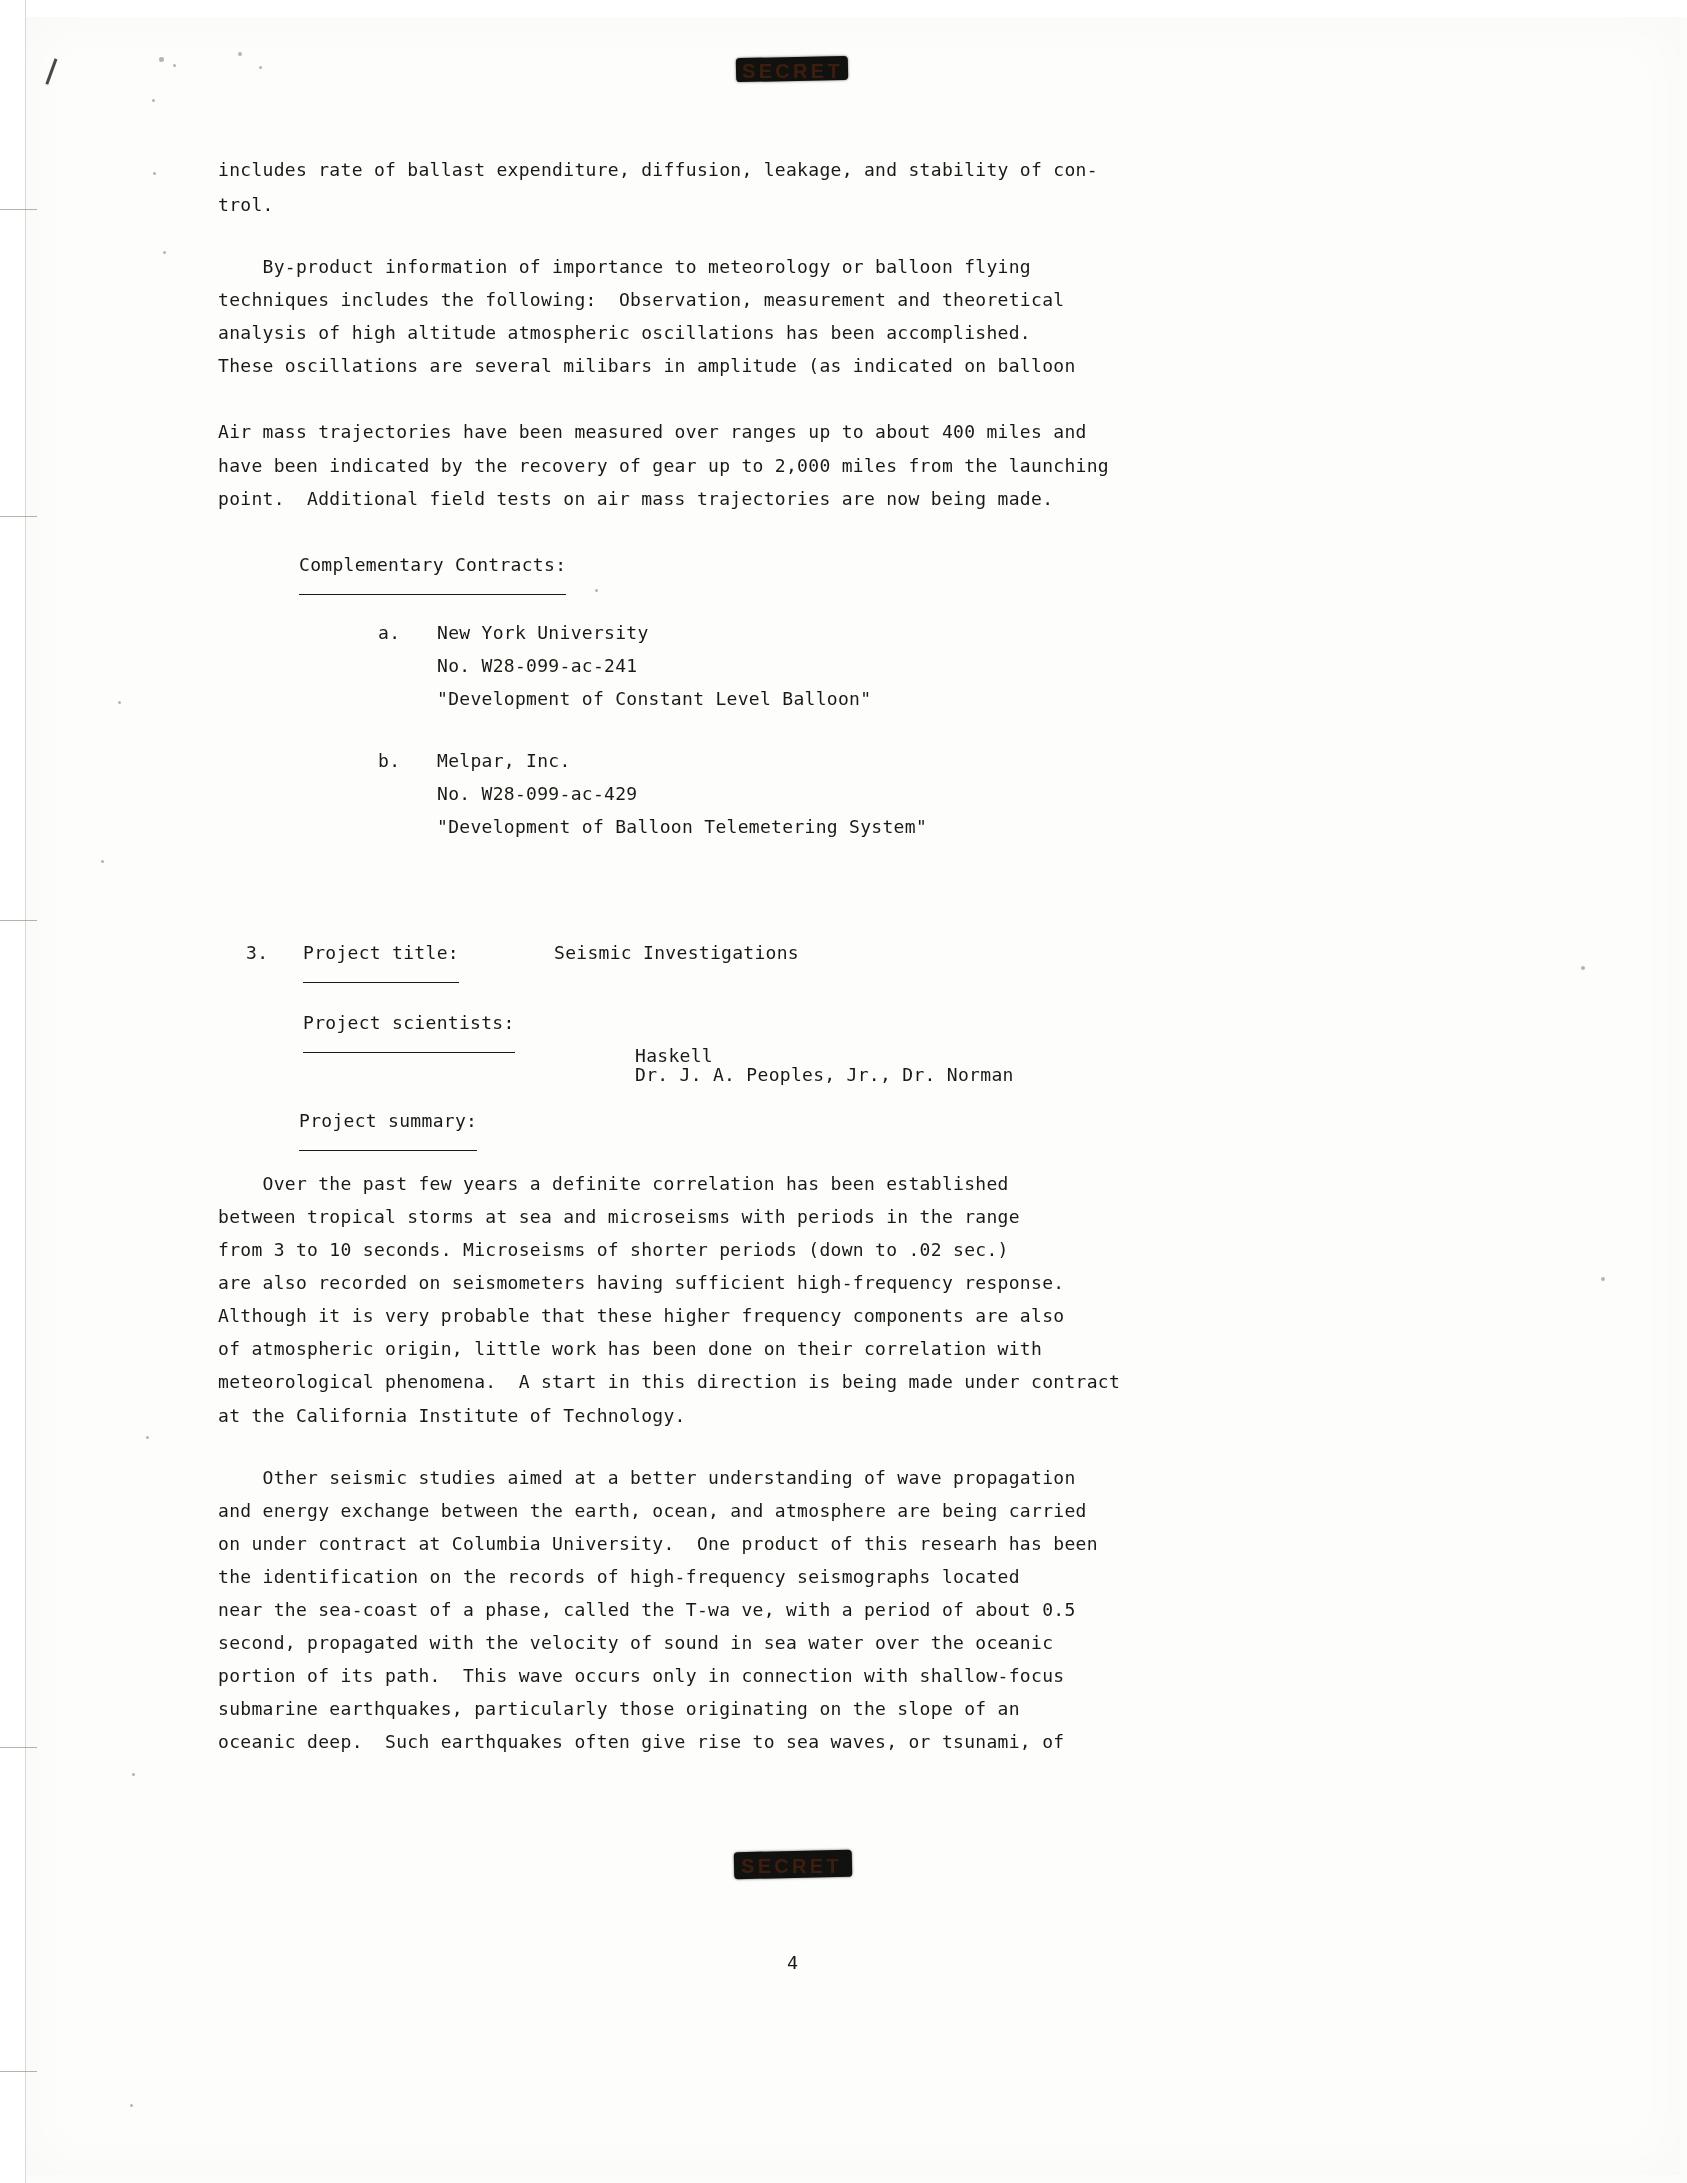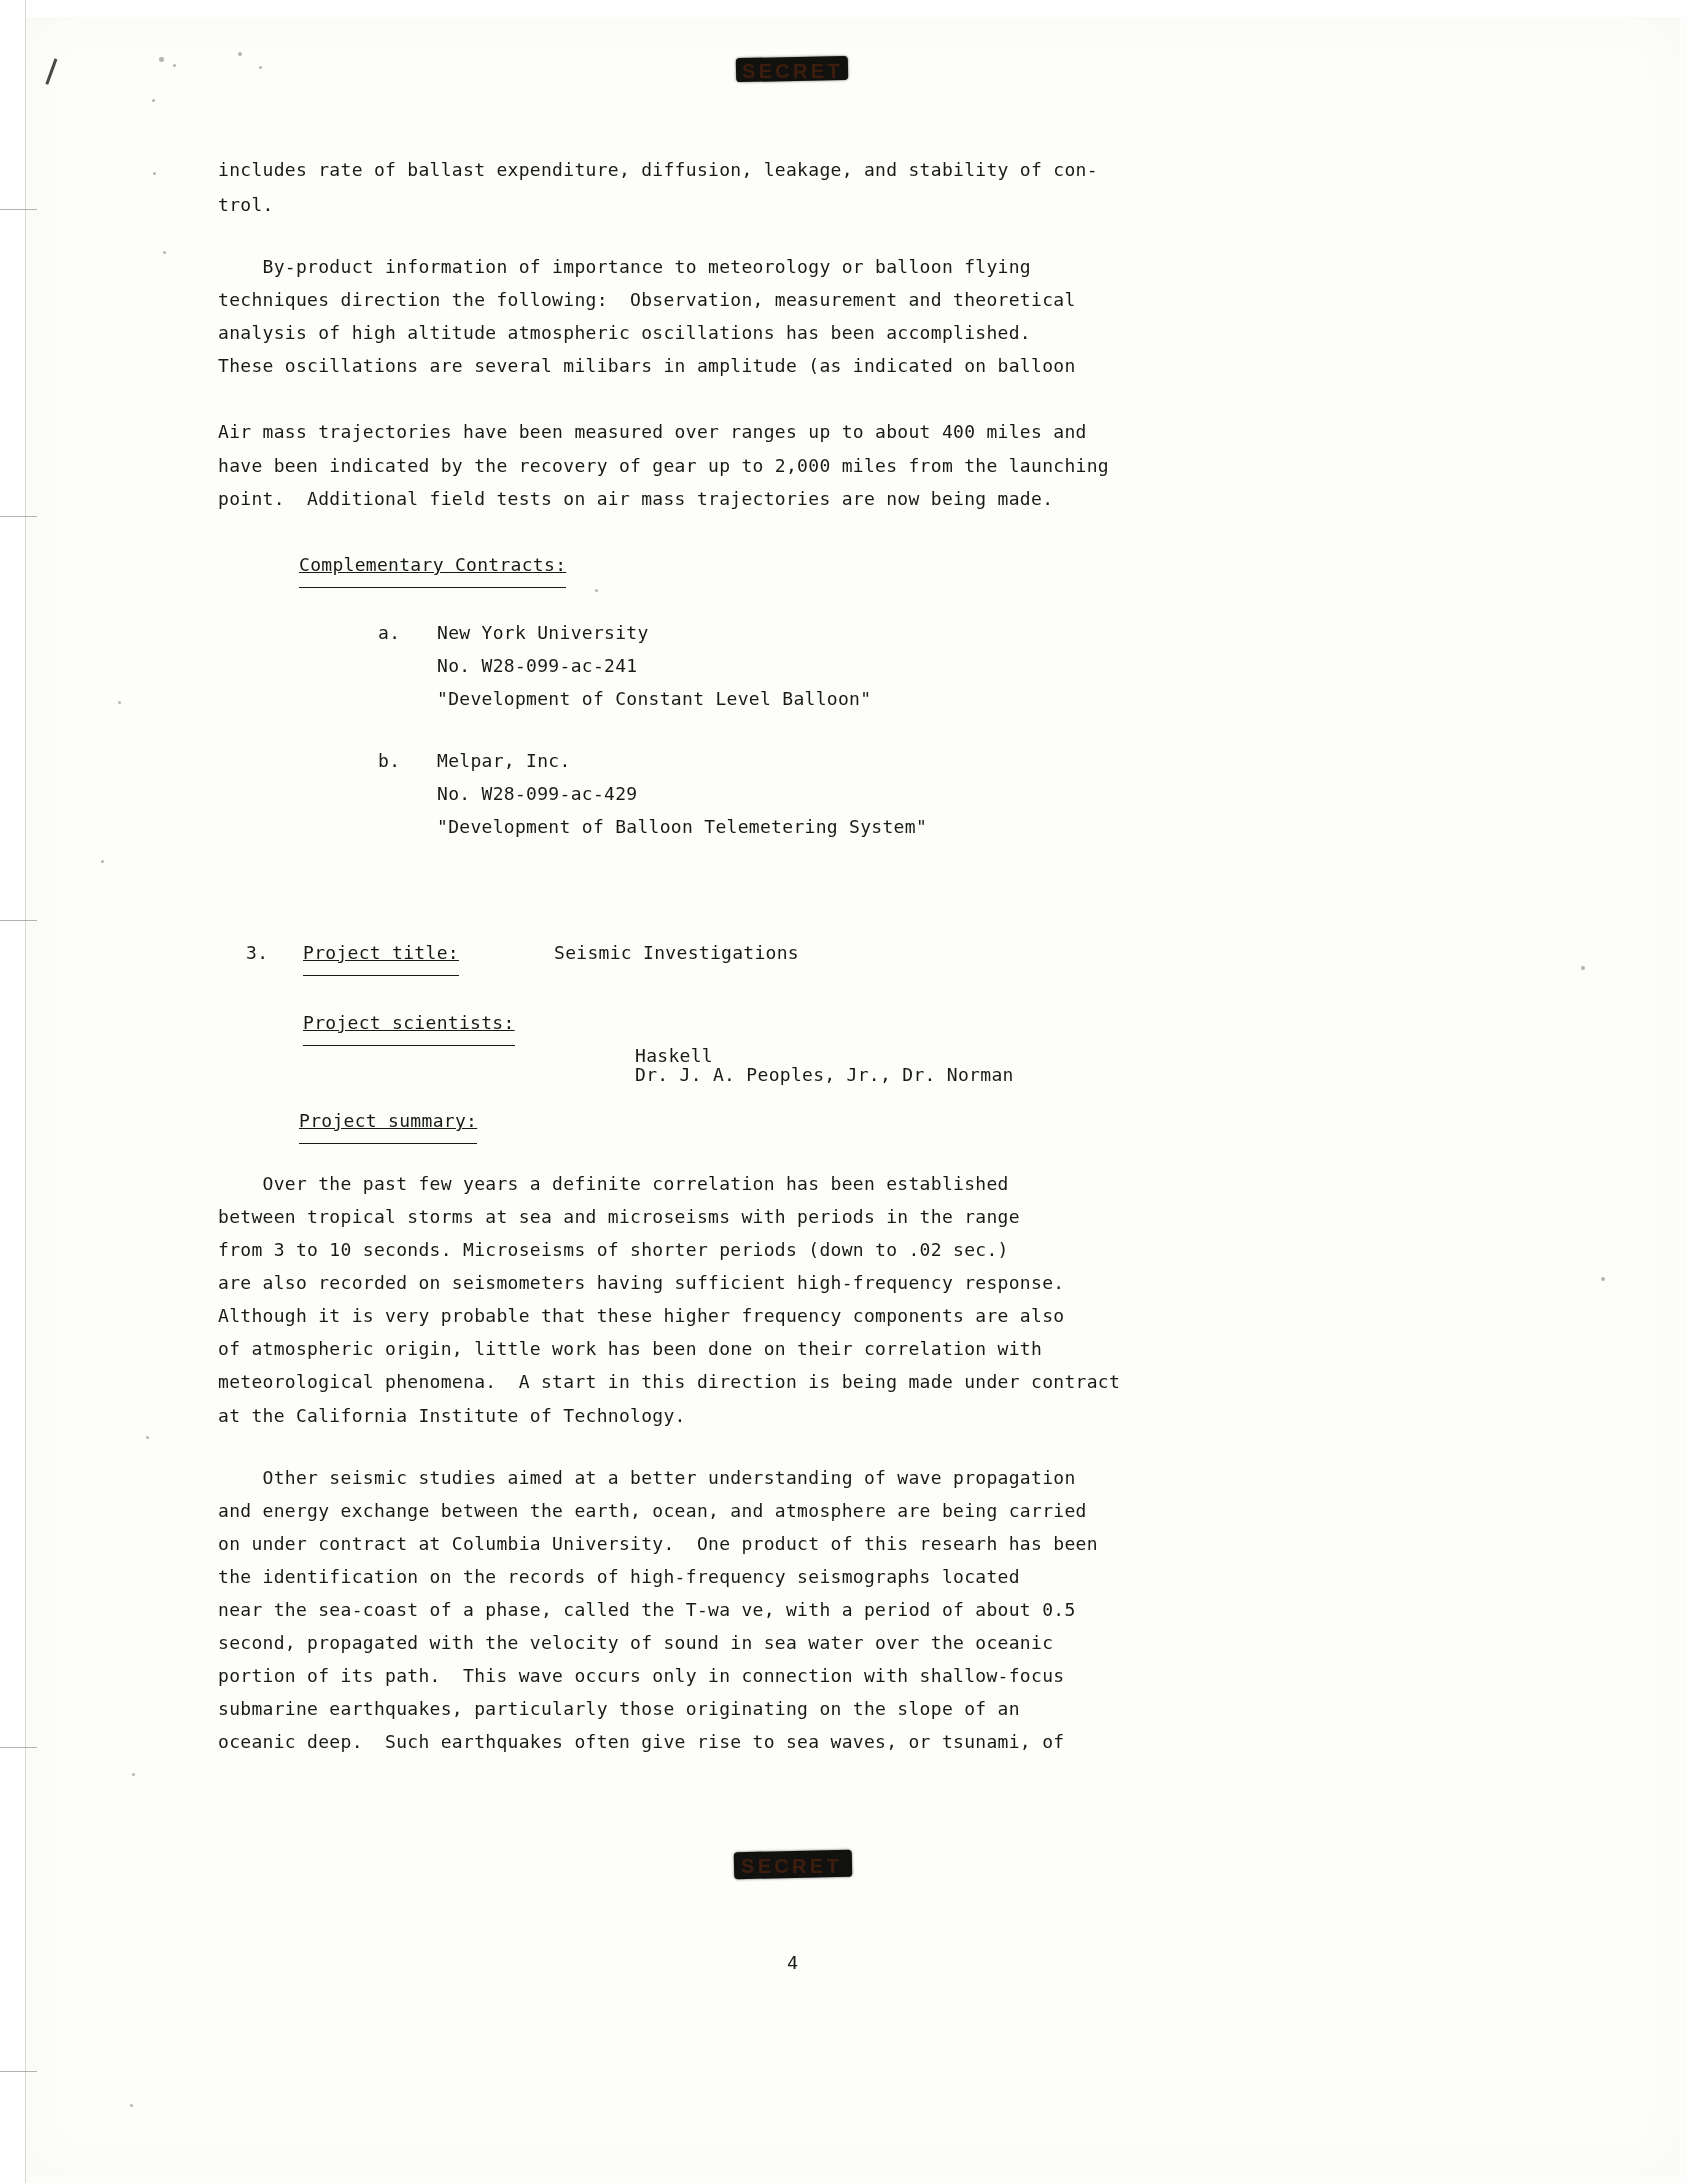--- a/index.html
+++ b/index.html
@@ -74,22 +74,21 @@
     white-space: pre;
     font-family: "DejaVu Sans Mono", "Liberation Mono", monospace;
     font-size: 18px;
     letter-spacing: 0.3px;
     color: #1a1a14;
   }
   .body-line { font-size: 18px; line-height: 1; }
 
   .underlined {
     border-bottom: 1.3px solid #1a1a14;
-    padding-bottom: 12px;
-    text-decoration: underline;
+    padding-bottom: 19px;
   }
 
   .stamp {
     position: absolute;
     background: #111110;
     border-radius: 4px;
     transform: rotate(-1.2deg);
     box-shadow: 0 0 2.6px rgba(0,0,0,0.6);
   }
   .stamp-text {
@@ -153,21 +152,21 @@
 
   <div class="stamp" style="top:1851px; left:734px; width:118px; height:26.5px;"></div>
   <div class="stamp-text" style="top:1855px; left:741px;">SECRET</div>
 
   <div class="doc">
 
     <div class="line body-line" style="top:161px; left:218px;">includes rate of ballast expenditure, diffusion, leakage, and stability of con-</div>
     <div class="line body-line" style="top:196px; left:218px;">trol.</div>
 
     <div class="line body-line" style="top:258px; left:218px;">    By-product information of importance to meteorology or balloon flying</div>
-    <div class="line body-line" style="top:291px; left:218px;">techniques direction the following:  Observation, measurement and theoretical</div>
+    <div class="line body-line" style="top:291px; left:218px;">techniques includes the following:  Observation, measurement and theoretical</div>
     <div class="line body-line" style="top:324px; left:218px;">analysis of high altitude atmospheric oscillations has been accomplished.</div>
     <div class="line body-line" style="top:357px; left:218px;">These oscillations are several milibars in amplitude (as indicated on balloon</div>
     <div class="line body-line" style="top:423px; left:218px;">Air mass trajectories have been measured over ranges up to about 400 miles and</div>
     <div class="line body-line" style="top:457px; left:218px;">have been indicated by the recovery of gear up to 2,000 miles from the launching</div>
     <div class="line body-line" style="top:490px; left:218px;">point.  Additional field tests on air mass trajectories are now being made.</div>
 
     <div class="line underlined" style="top:554px; left:299px;">Complementary Contracts:</div>
 
     <div class="line" style="top:622px; left:378px;">a.</div>
     <div class="line" style="top:622px; left:437px;">New York University</div>

